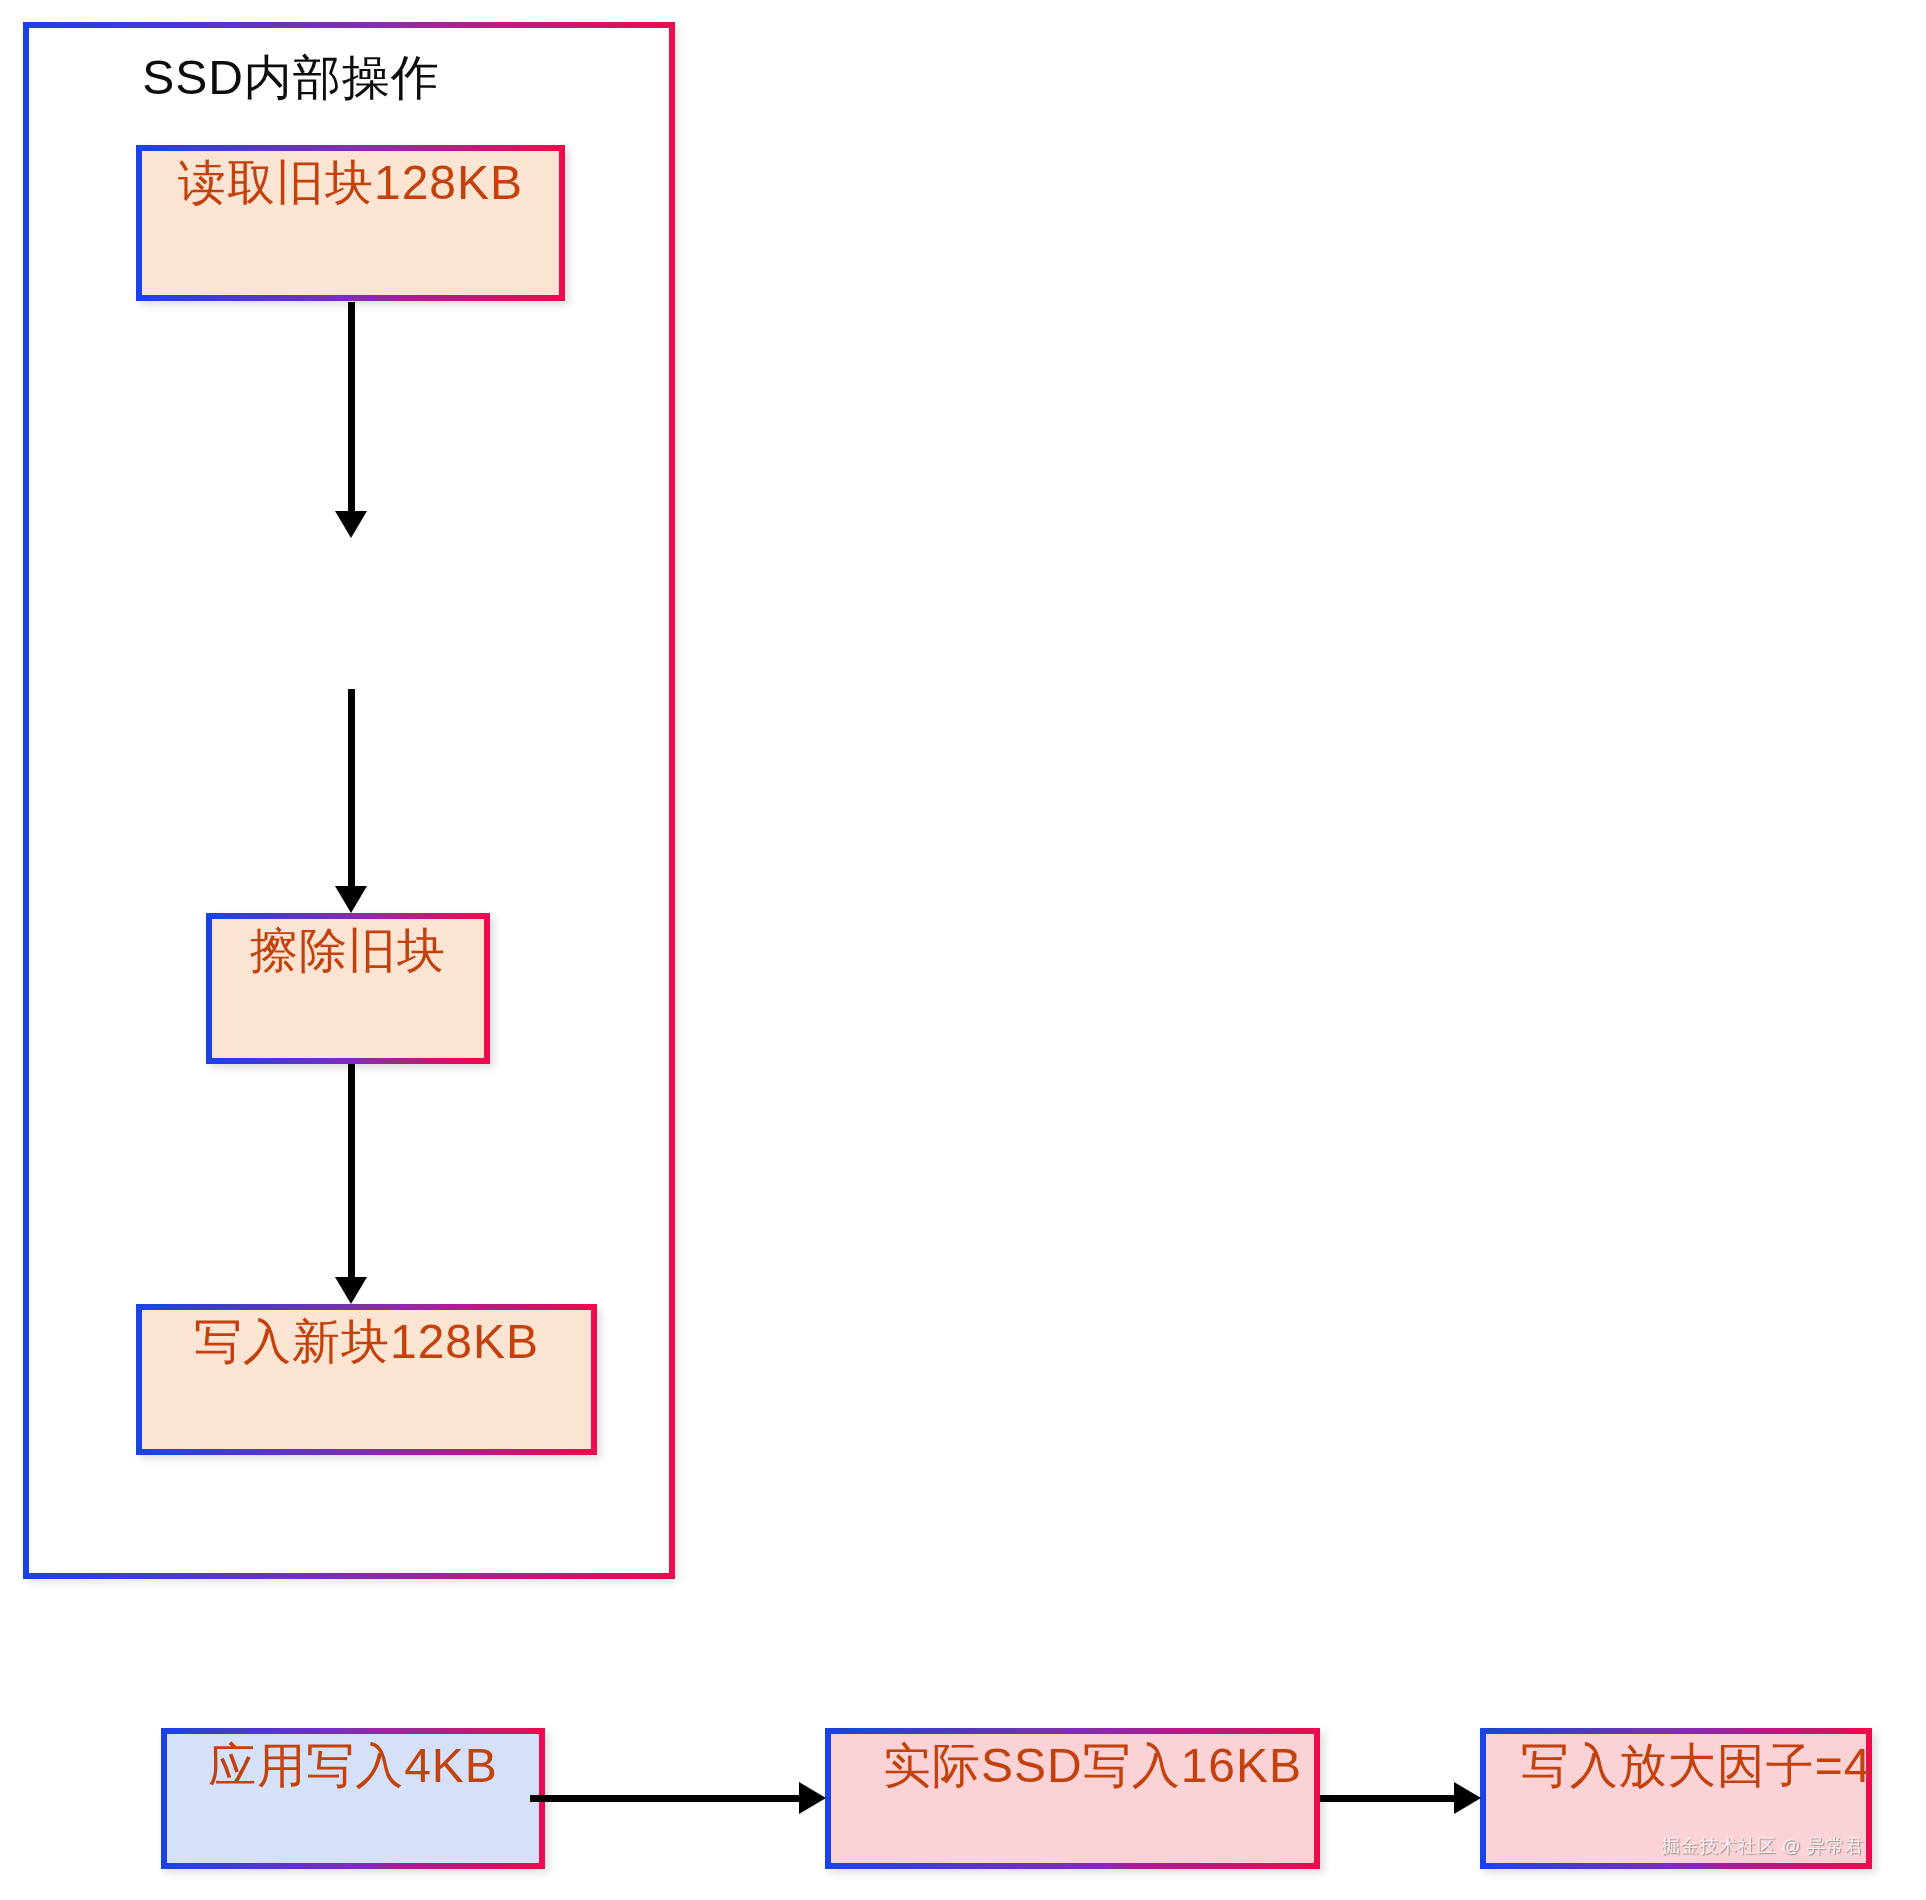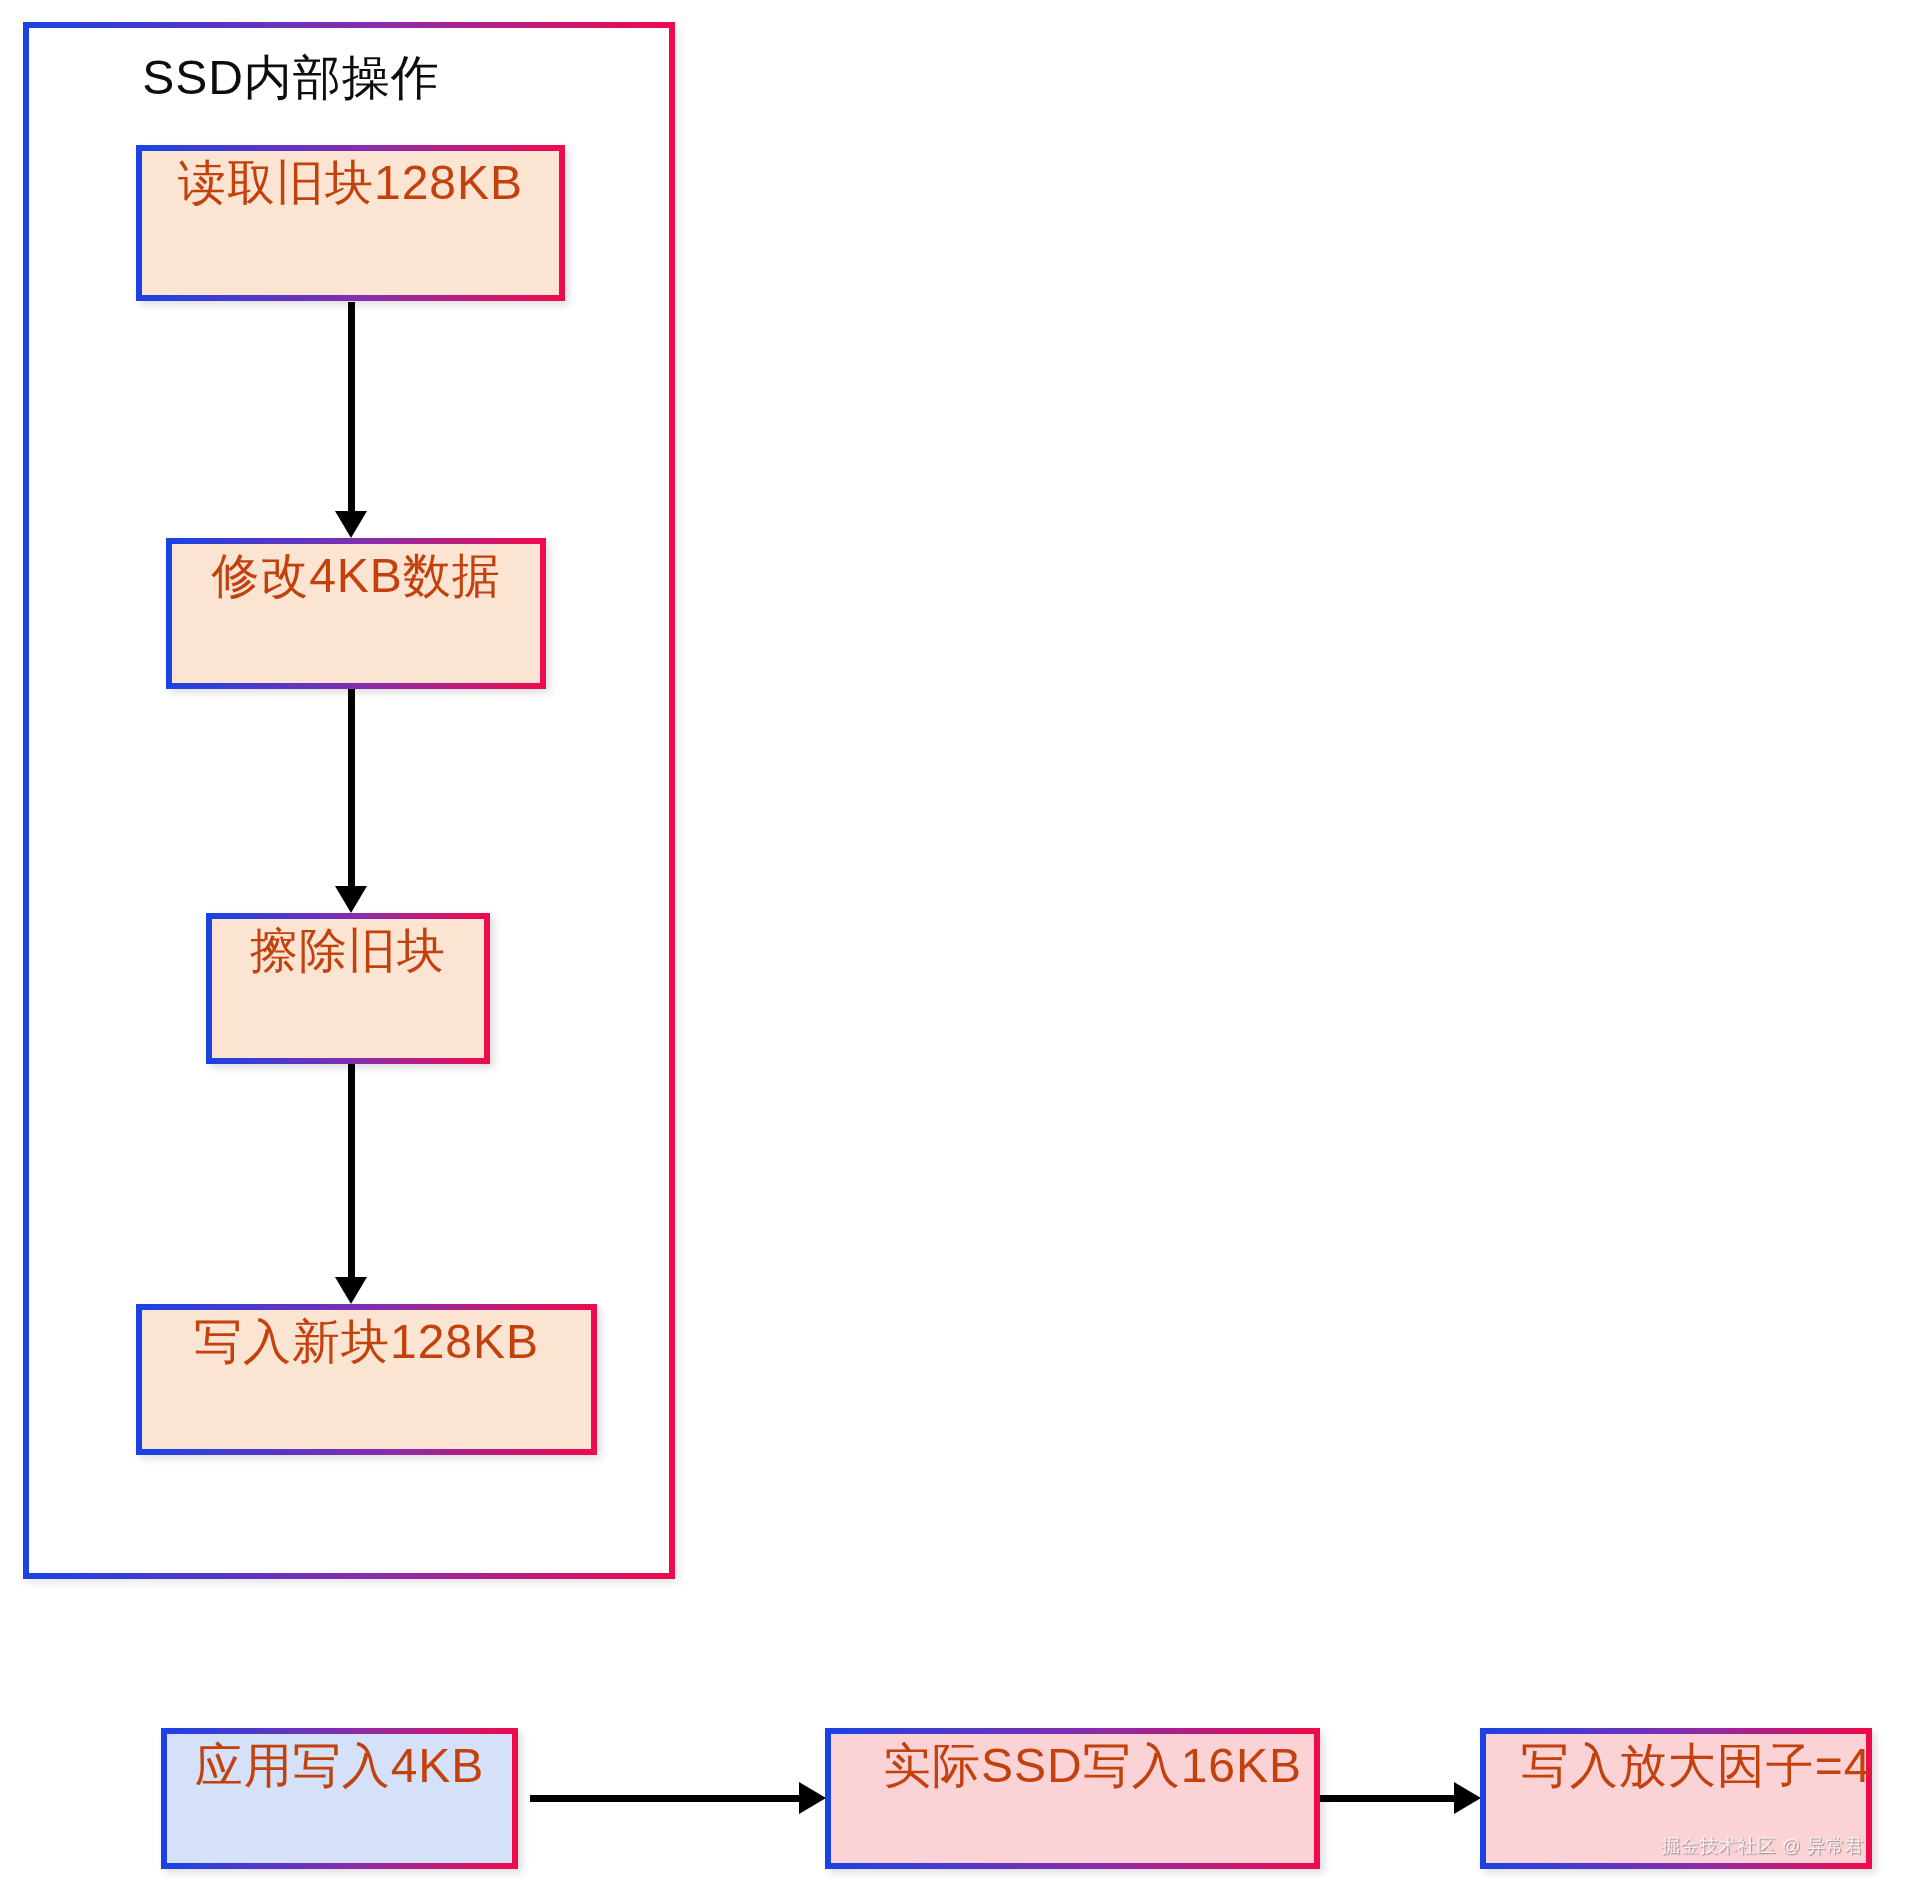--- a/index.html
+++ b/index.html
@@ -53,21 +53,21 @@
     font-size: 48px;
     color: #0d0d0d;
     letter-spacing: 1px;
   }
 
   #node-read   { left: 136px;  top: 145px;  width: 429px; height: 156px; }
   #node-modify { left: 166px;  top: 538px; width: 380px; height: 151px; }
   #node-erase  { left: 206px;  top: 913px; width: 284px; height: 151px; }
   #node-write  { left: 136px;  top: 1304px; width: 461px; height: 151px; }
 
-  #node-app { left: 161px;  top: 1728px; width: 357px; height: 141px; }
+  #node-app { left: 161px;  top: 1728px; width: 384px; height: 141px; }
   #node-ssd { left: 825px; top: 1728px; width: 495px; height: 141px; }
   #node-waf { left: 1480px; top: 1728px; width: 392px; height: 141px; }
 
   .vline {
     position: absolute;
     width: 6.5px;
     background: #000000;
   }
   .vhead {
     position: absolute;
@@ -132,23 +132,20 @@
   <div id="watermark-top">掘金技术社区 @ 异常君</div>
 
   <div id="container" class="gbox"></div>
 
   <div id="container-title">SSD内部操作</div>
 
   <div id="node-read" class="gbox node fill-peach">
     <span>读取旧块128KB</span>
   </div>
 
-  <div id="node-modify" class="gbox node fill-peach">
-    <span>修改4KB数据</span>
-  </div>
 
   <div id="node-erase" class="gbox node fill-peach">
     <span>擦除旧块</span>
   </div>
 
   <div id="node-write" class="gbox node fill-peach">
     <span>写入新块128KB</span>
   </div>
 
   <div id="arrow1-line" class="vline"></div>

